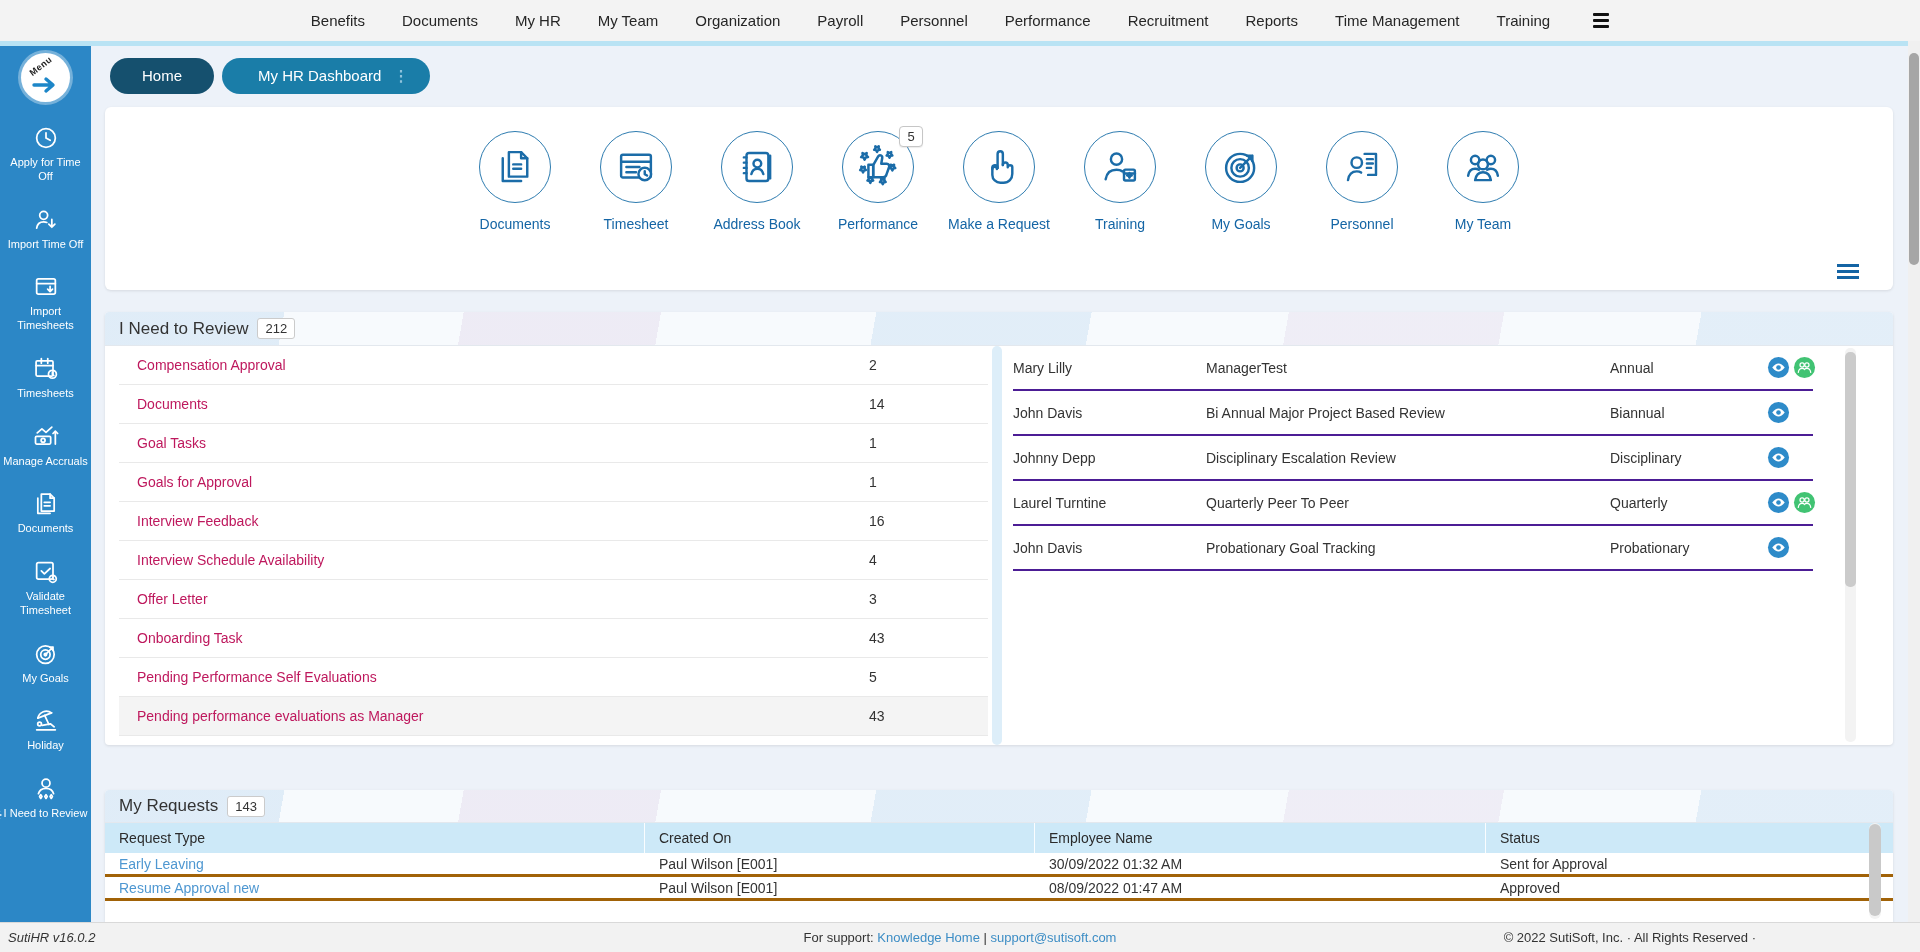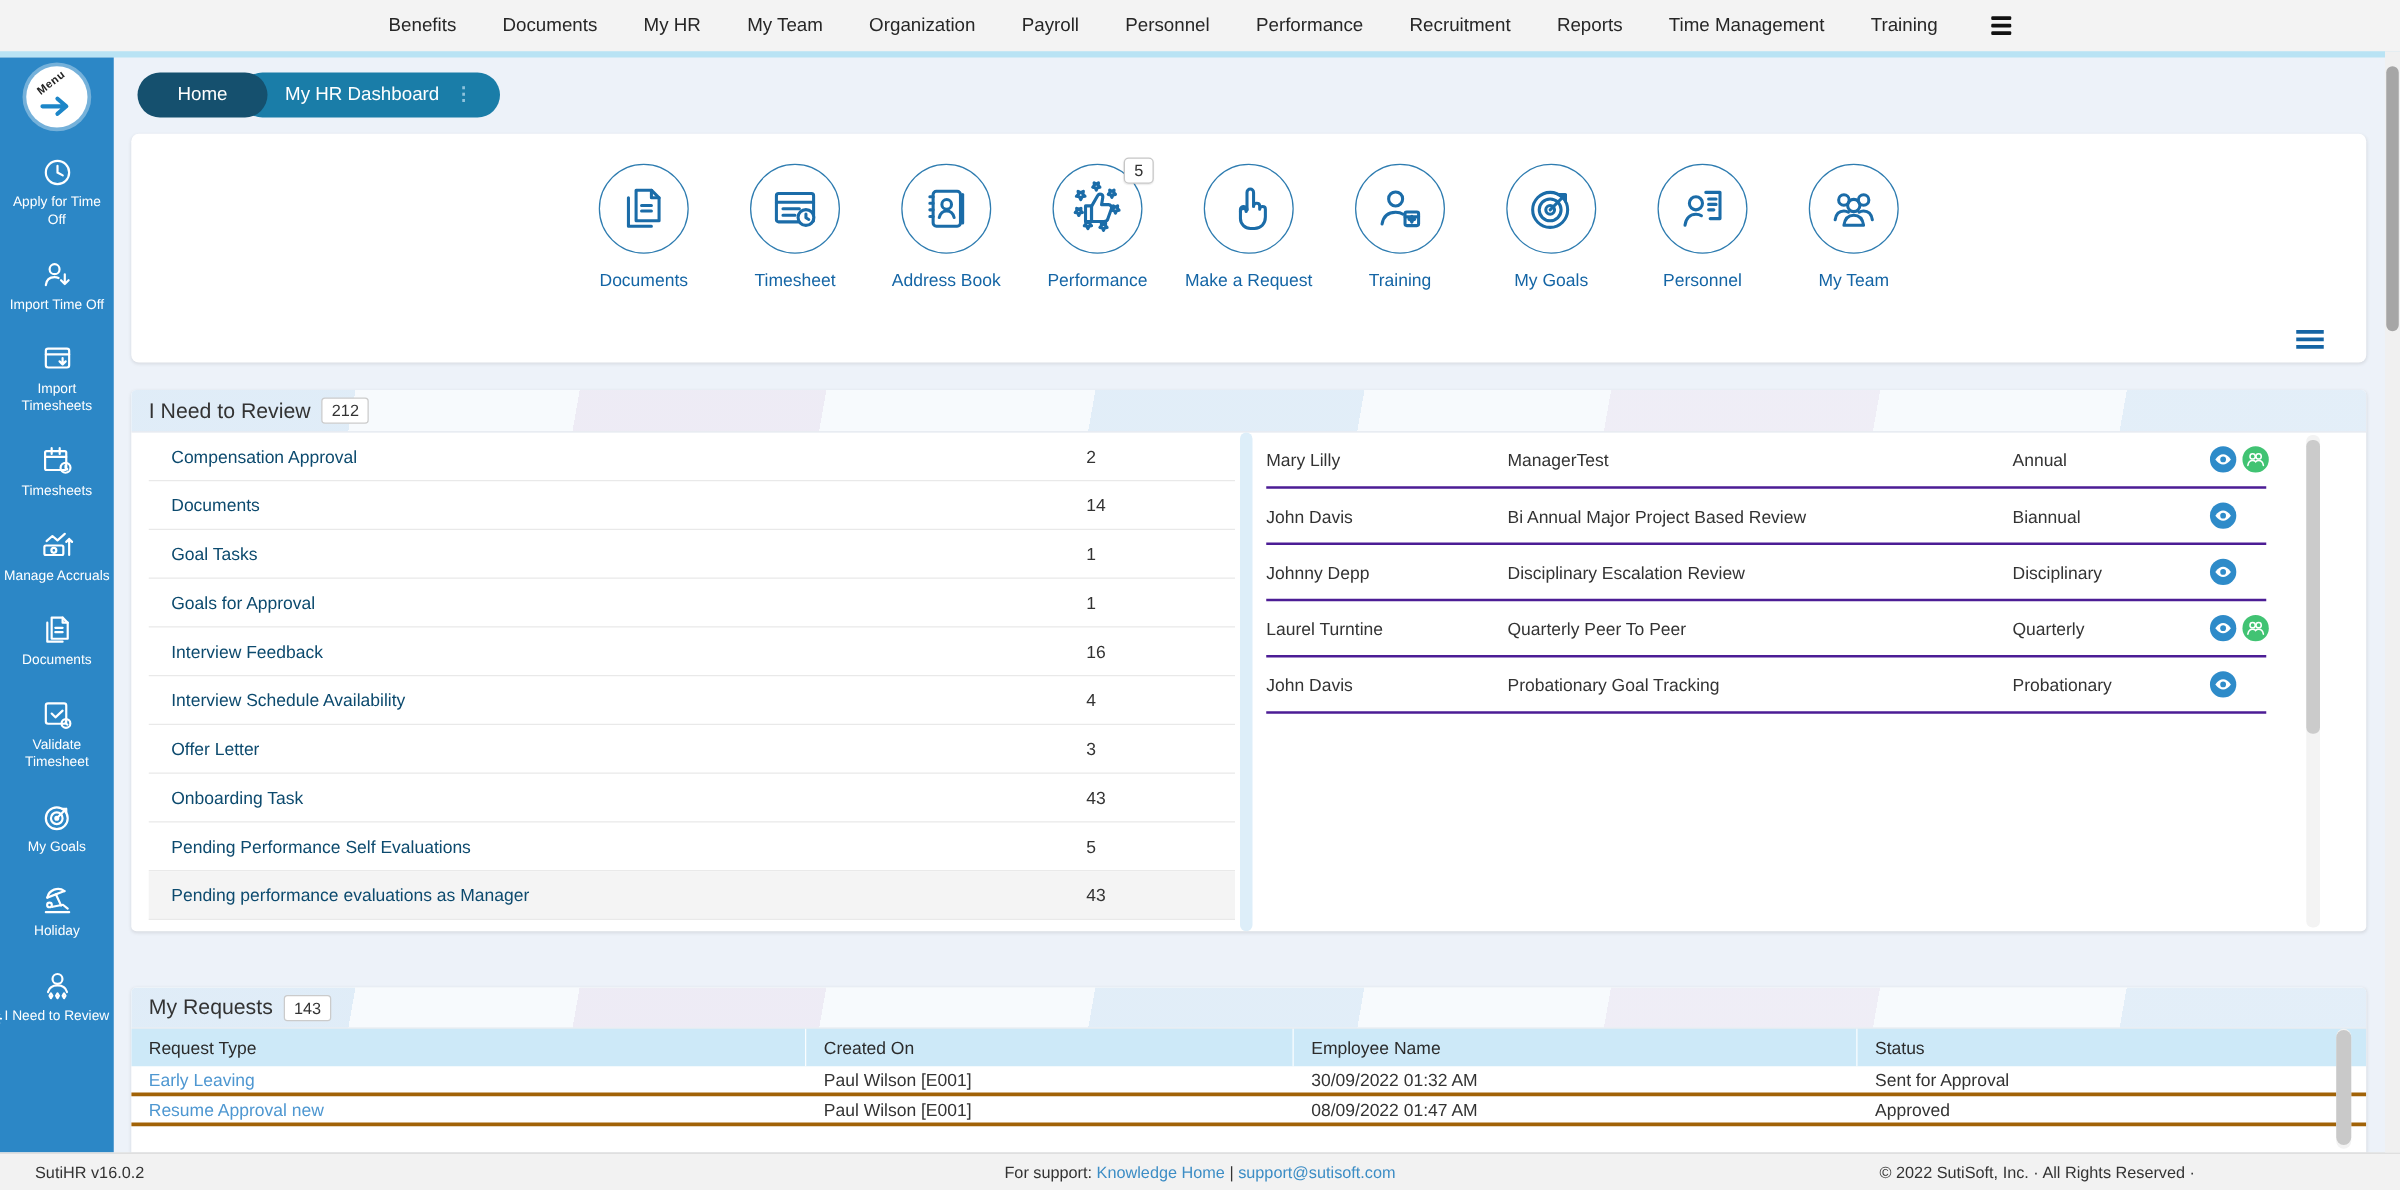--- a/index.html
+++ b/index.html
@@ -25,21 +25,21 @@
   .sb-item { margin-top:22px; width:91px; text-align:center; cursor:pointer; flex-shrink:0; }
   .sb-item:first-of-type { margin-top:34px; }
   .sb-ic { display:block; margin:0 auto 4px; }
   .sb-lbl { font-size:11px; line-height:1.25; color:#fff; padding:0 3px; }
   .lbl-gear-wrap { position:relative; display:inline-block; }
   .gear-ic { position:absolute; left:-15px; top:1px; }
 
   
   .content { flex:1; position:relative; }
 
-  .tabs { display:flex; margin:12px 0 0 19px; height:36px; }
+  .tabs { display:flex; margin:12px 0 0 19px; height:36px;gap:30px; }
   .tab { height:36px; line-height:36px; border-radius:18px; color:#fff; font-size:15px; padding:0 32px; white-space:nowrap; cursor:pointer; }
   .tab-home { background:#15506e; position:relative; z-index:2; }
   .tab-dash { background:#1a7da8; margin-left:-22px; padding-left:36px; padding-right:22px; display:flex; align-items:center; gap:12px; }
   .tab-dots { color:#8fc3dc; font-size:15px; font-weight:bold; cursor:pointer; }
 
   .icons-card { position:absolute; left:14px; top:61px; width:1788px; height:183px; background:#fff; border-radius:6px; box-shadow:0 1px 3px rgba(0,0,0,.10); display:flex; justify-content:center; align-items:flex-start; padding-top:24px; }
   .qa-item { width:121px; text-align:center; cursor:pointer; }
   .qa-circle { width:72px; height:72px; margin:0 auto; border:1px solid #2e7cb0; border-radius:50%; display:flex; align-items:center; justify-content:center; position:relative; }
   .qa-lbl { margin-top:13px; color:#1465a5; font-size:14px; line-height:1.2; }
   .qa-badge { position:absolute; top:-6px; right:-10px; background:#fff; border:1px solid #c6c6c6; border-radius:4px; min-width:24px; height:21px; line-height:19px; font-size:13px; color:#333; text-align:center; padding:0 4px; box-shadow:0 1px 1px rgba(0,0,0,.08); }
@@ -52,21 +52,21 @@
   .sec-head { height:34px; display:flex; align-items:center; padding-left:14px; border-bottom:1px solid #e3e8ee; }
   .sec-title { font-size:17px; color:#333; }
   .sec-badge { margin-left:9px; background:#fff; border:1px solid #cbcbcb; border-radius:3px; font-size:13px; color:#333; padding:1px 7px; line-height:17px; }
 
   
   .review-card { position:absolute; left:14px; top:266px; width:1788px; height:433px; background:#fff; border-radius:4px; box-shadow:0 1px 3px rgba(0,0,0,.10); overflow:hidden; }
   .panes { display:flex; height:399px; position:relative; }
   .list-pane { width:899px; padding-left:14px; position:relative; }
   .nr-row { height:39px; display:flex; align-items:center; padding-left:18px; border-bottom:1px solid #e9e9e9; position:relative; width:869px; cursor:pointer; }
   .nr-row.alt { background:#f4f4f4; }
-  .nr-link { color:#0c4a6e; font-size:14px; text-decoration:none; }
+  .nr-link { color:#be185d; font-size:14px; text-decoration:none; }
   .nr-count { position:absolute; left:750px; color:#333; font-size:14px; }
   .list-scroll { position:absolute; right:2px; top:0; width:10px; height:399px; background:#ddeef9; border-radius:5px; }
 
   .table-pane { flex:1; position:relative; padding-left:9px; }
   .rv-row { display:grid; grid-template-columns:193px 404px 157px 1fr; align-items:center; height:45px; border-bottom:2px solid #4c1d95; font-size:14px; color:#333; width:800px; }
   .rv-icons { display:flex; gap:3px; align-items:center; }
   .ic-btn { width:23px; height:23px; display:inline-block; cursor:pointer; }
   .pane-scroll { position:absolute; right:37px; top:2px; width:11px; height:394px; background:#f3f3f3; border-radius:5px; }
   .pane-scroll .thumb { position:absolute; top:4px; left:0; width:11px; height:235px; background:#cbcbcb; border-radius:5px; }
 
@@ -76,21 +76,21 @@
   .req-head-row > div { padding-left:14px; border-right:1px solid rgba(255,255,255,.9); height:30px; line-height:30px; }
   .req-head-row > div:last-child { border-right:none; }
   .req-row { display:grid; grid-template-columns:540px 390px 451px 1fr; height:24px; align-items:center; border-bottom:3px solid #a16207; font-size:14px; color:#333; }
   .req-row > div { padding-left:14px; }
   .req-link { color:#4e97d1; text-decoration:none; cursor:pointer; }
   .req-scroll { position:absolute; right:12px; top:33px; width:12px; height:96px; background:#f3f3f3; border-radius:6px; }
   .req-scroll .thumb { position:absolute; top:1px; left:0; width:12px; height:92px; background:#c9c9c9; border-radius:6px; }
 
   
   .footer { position:absolute; left:0; bottom:0; width:1920px; height:30px; background:#f2f2f2; border-top:1px solid #d9d9d9; font-size:13px; color:#333; }
-  .foot-left { position:absolute; left:28px; line-height:29px; }
+  .foot-left { position:absolute; left:8px; line-height:29px;font-style:italic; }
   .foot-center { position:absolute; left:50%; transform:translateX(-50%); line-height:29px; white-space:nowrap; }
   .foot-right { position:absolute; right:164px; line-height:29px; }
   .foot-link { color:#3c8dc5; text-decoration:none; cursor:pointer; }
 
   
   .page-scroll { position:absolute; right:0; top:41px; width:12px; height:881px; background:#f0f0f0; }
   .page-scroll .thumb { position:absolute; top:12px; left:1px; width:10px; height:212px; background:#a6a6a6; border-radius:5px; }
 
   svg { display:block; }
 </style>

